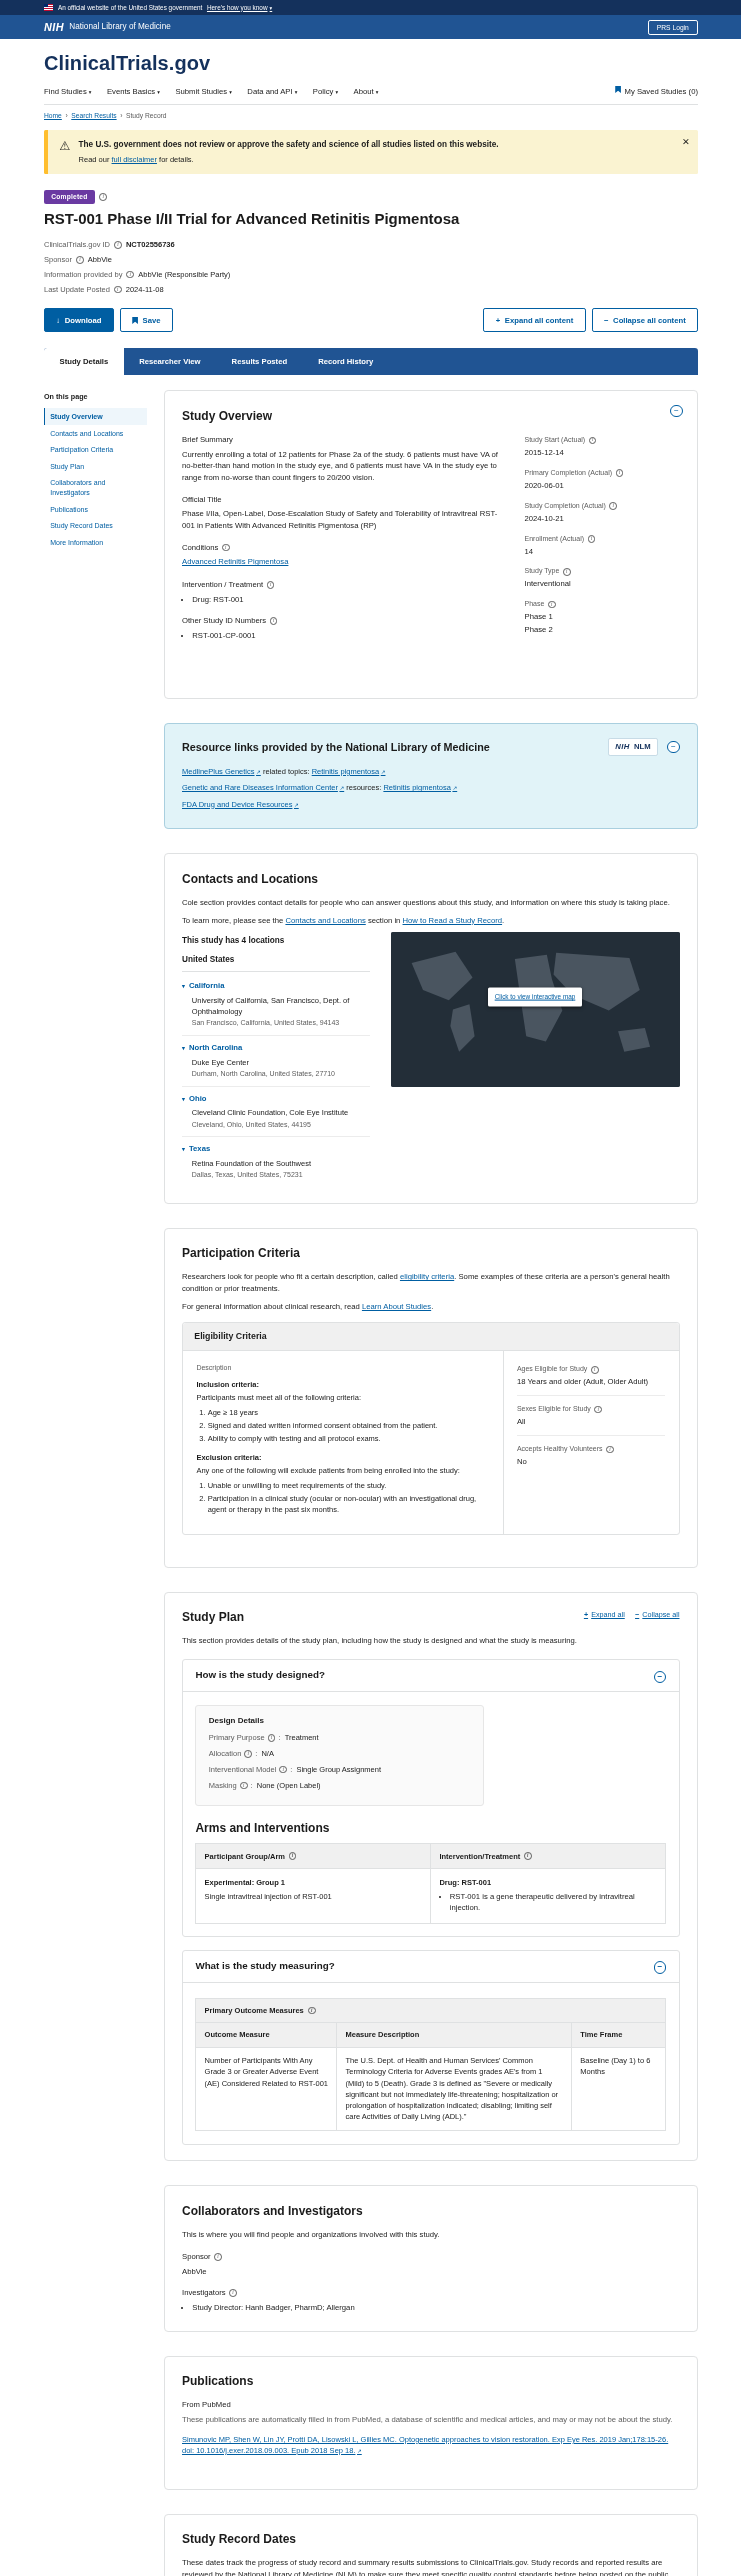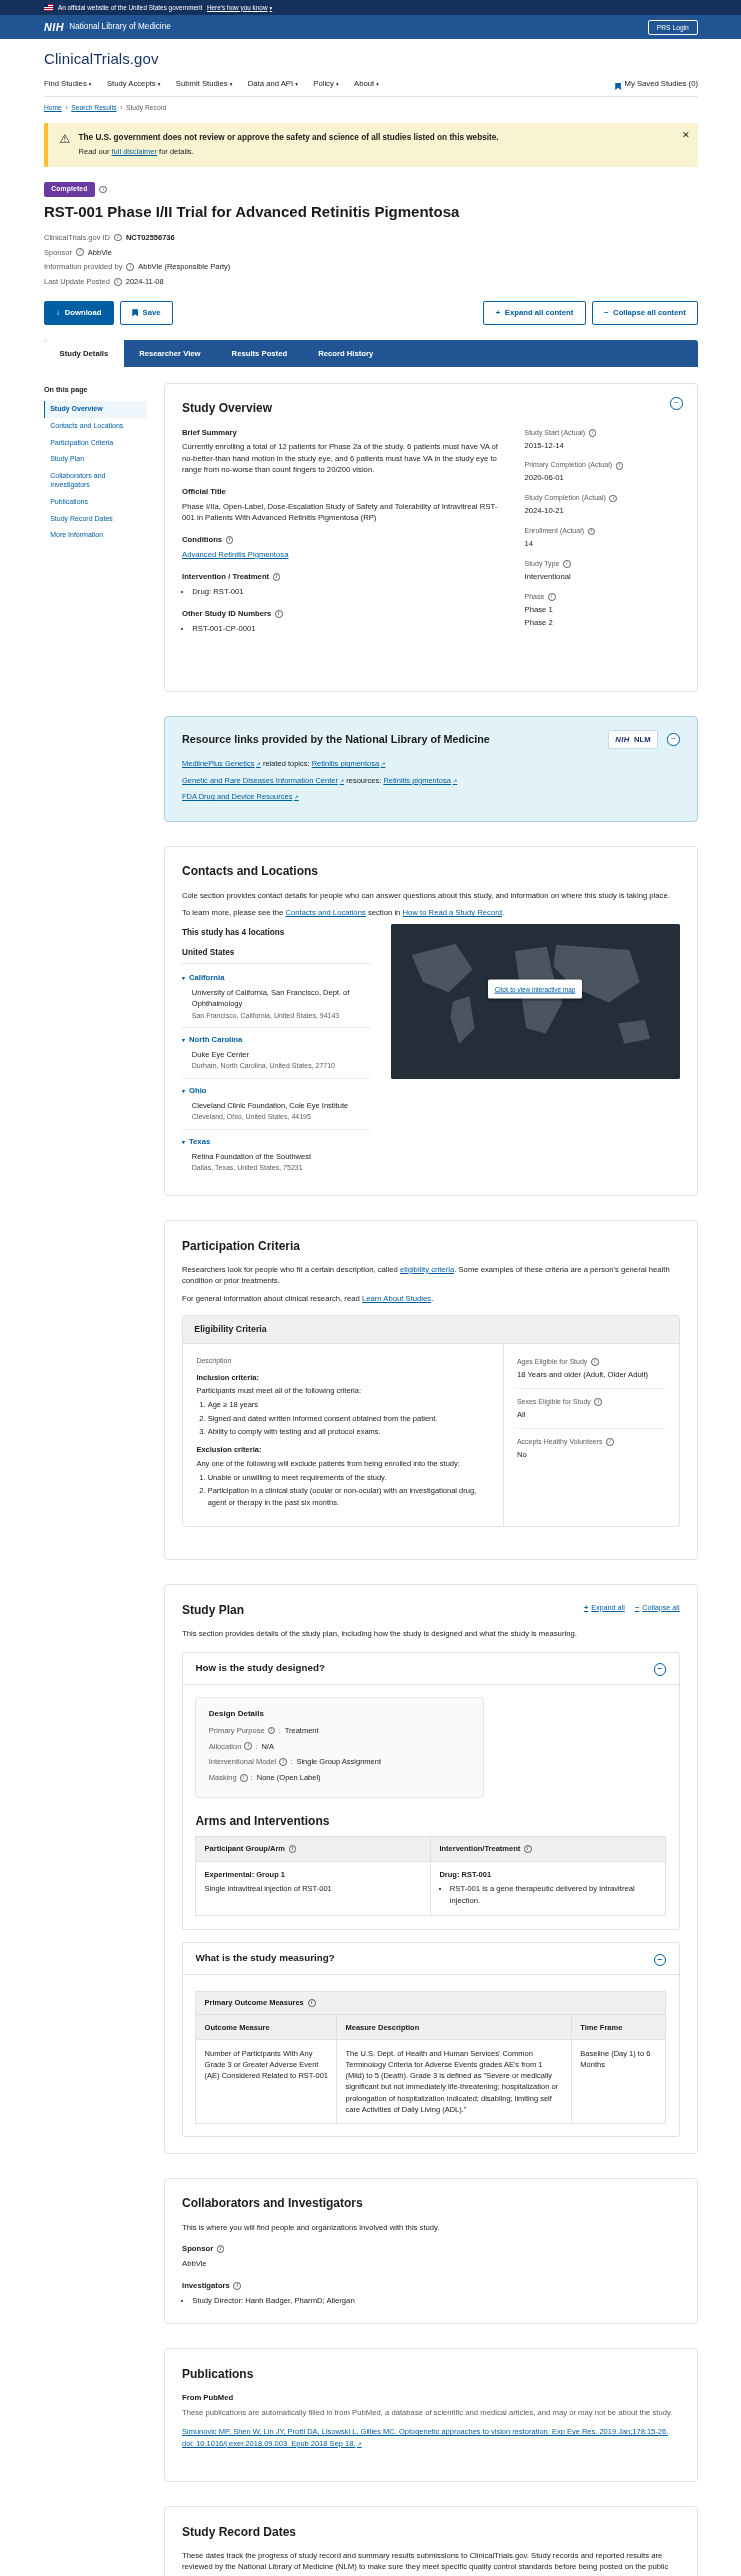--- a/index.html
+++ b/index.html
@@ -18,24 +18,24 @@
 
   
   .nlm-bar{background:#205493;color:#fff;padding:4.1px 0}
   .nlm-bar .container{display:flex;justify-content:space-between;align-items:center}
   .nlm-left{display:flex;align-items:center;gap:5.2px}
   .nih-mark{font-weight:bold;font-style:italic;font-size:10.8px;letter-spacing:0.5px}
   .prs-btn{background:transparent;border:0.5px solid #fff;color:#fff;padding:3.1px 8.2px;border-radius:2.1px;font-size:6.7px;cursor:pointer}
 
   
   .site-header{padding-top:8.2px}
-  .logo{font-size:15px;font-weight:normal;color:#14315c;letter-spacing:0.1px}
+  .logo{font-size:20px;font-weight:bold;color:#14315c;letter-spacing:0.1px}
   .main-nav{display:flex;gap:15.5px;align-items:center;padding:6.2px 0;border-bottom:0.5px solid #dfe1e2;margin-top:2.1px}
   .nav-link{color:#1b1b1b;text-decoration:none;font-size:7.7px}
-  .saved{margin-left:auto;display:flex;align-items:flex-end;gap:3.6px;color:#1b1b1b;text-decoration:none;font-size:7.7px}
+  .saved{margin-left:auto;display:flex;align-items:flex-start;gap:3.6px;color:#1b1b1b;text-decoration:none;font-size:7.7px}
   .bm{width:5.7px;height:7.2px;background:#005ea2;clip-path:polygon(0 0,100% 0,100% 100%,50% 70%,0 100%);display:inline-block}
 
   .breadcrumb{font-size:6.7px;padding:6.2px 0 2.1px;color:#5c5c5c}
   .crumb{text-decoration:underline}
   .crumb.current{color:#5c5c5c;text-decoration:none}
   .crumb-sep{margin:0 3.6px;color:#5c5c5c}
 
   
   .disclaimer{background:#faf3d1;border-left:4.1px solid #ffbe2e;padding:9.3px 25px 9.3px 11.3px;display:flex;gap:8.2px;margin:7.2px 0 15.5px;position:relative;border-radius:1.5px}
   .warn-glyph{font-size:12.4px;line-height:1.2}
@@ -75,21 +75,21 @@
 
   .card{border:0.5px solid #dfe1e2;border-radius:4.1px;padding:15.5px 17.5px;margin-bottom:24px;background:#fff;position:relative}
   .card h2{margin:0 0 9.3px;font-size:12px}
   .toggle{position:absolute;top:13.4px;right:14.4px;width:12.4px;height:12.4px;border:0.8px solid #005ea2;color:#005ea2;border-radius:50%;display:flex;align-items:center;justify-content:center;font-size:8.2px;cursor:pointer;background:#fff}
   .toggle::before{content:"−"}
 
   .ov-grid{display:grid;grid-template-columns:1fr 155px;gap:25px}
   .f-label{font-size:7px;color:#5c5c5c;display:flex;gap:3.6px;align-items:center;margin-top:9.3px}
   .f-label.first{margin-top:1px}
   .f-value{font-size:7.7px;margin-top:1.5px}
-  .sec-label{font-weight:bold;font-size:7.7px;margin:10.3px 0 3.1px;display:flex;gap:3.6px;align-items:center}
+  .sec-label{font-weight:normal;font-size:7.7px;margin:10.3px 0 3.1px;display:flex;gap:3.6px;align-items:center}
   .sec-label.first{margin-top:0}
   .body-text{font-size:7.7px;color:#1b1b1b;margin:0}
   ul.plain{margin:2.1px 0 0 10.3px;padding:0;font-size:7.7px}
   ul.plain li{margin:1.5px 0}
 
   
   .resource{background:#e1f3f8;border:0.5px solid #a9cfdf;border-radius:4.1px;padding:13.4px 17.5px;margin-bottom:24px;position:relative;min-height:95px}
   .resource-head{display:flex;align-items:center;gap:9.3px;margin-bottom:9.3px}
   .resource-head h2{margin:0;font-size:10.8px;flex:1}
   .nlm-logo{background:#fff;padding:2.6px 6.2px;border-radius:2.1px;color:#14315c;font-weight:bold;display:flex;gap:4.1px;align-items:center;font-size:7.7px;border:0.5px solid #c7dbe6}
@@ -158,21 +158,21 @@
     </div>
     <button class="prs-btn">PRS Login</button>
   </div>
 </div>
 
 <header class="site-header">
   <div class="container">
     <div class="logo">ClinicalTrials.gov</div>
     <nav class="main-nav">
       <a href="#" class="nav-link i-caret">Find Studies</a>
-      <a href="#" class="nav-link i-caret">Study Accepts</a>
+      <a href="#" class="nav-link i-caret">Events Basics</a>
       <a href="#" class="nav-link i-caret">Submit Studies</a>
       <a href="#" class="nav-link i-caret">Data and API</a>
       <a href="#" class="nav-link i-caret">Policy</a>
       <a href="#" class="nav-link i-caret">About</a>
       <a href="#" class="saved">
         <span class="bm"></span>
         <span>My Saved Studies (0)</span>
       </a>
     </nav>
   </div>

